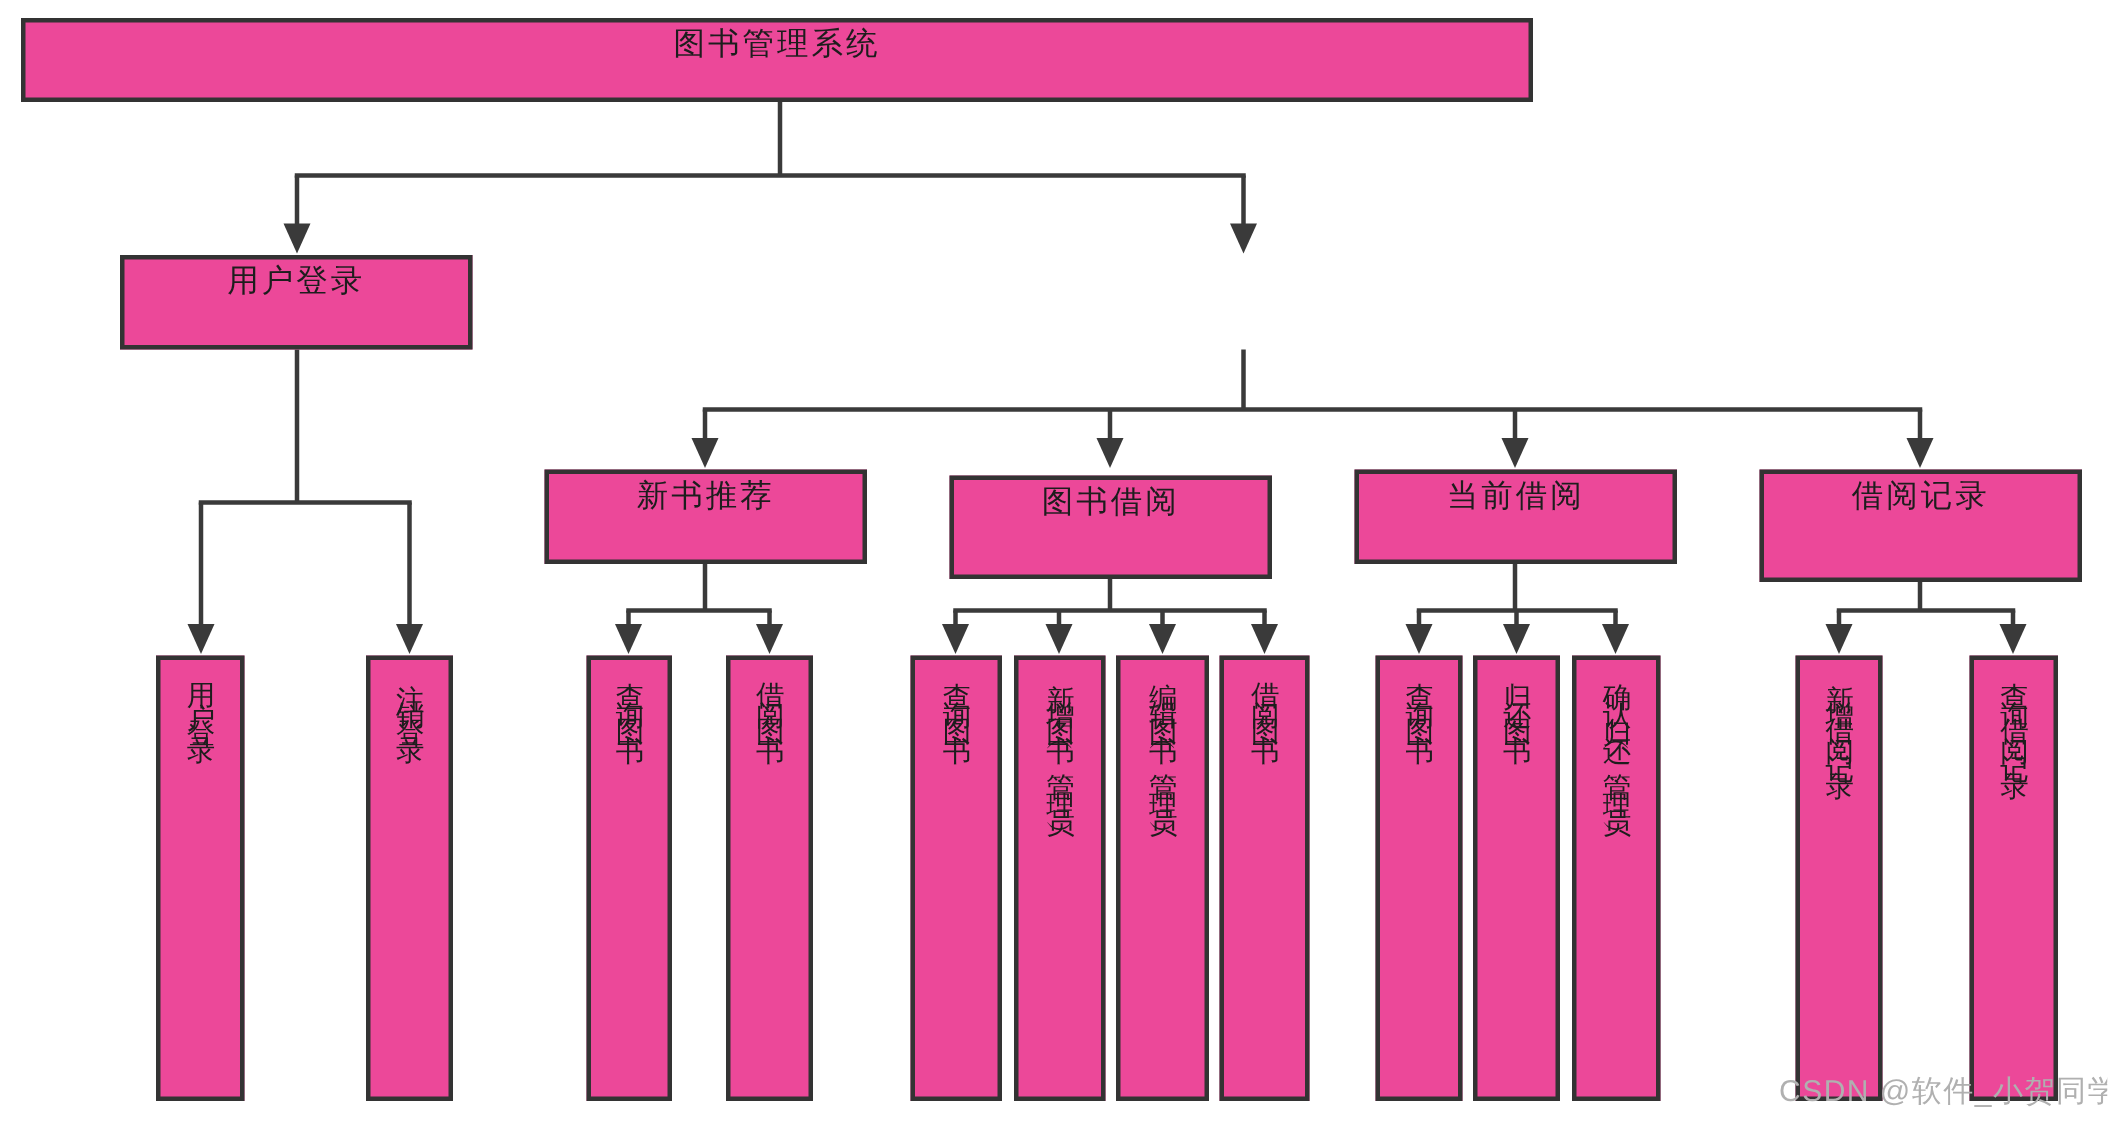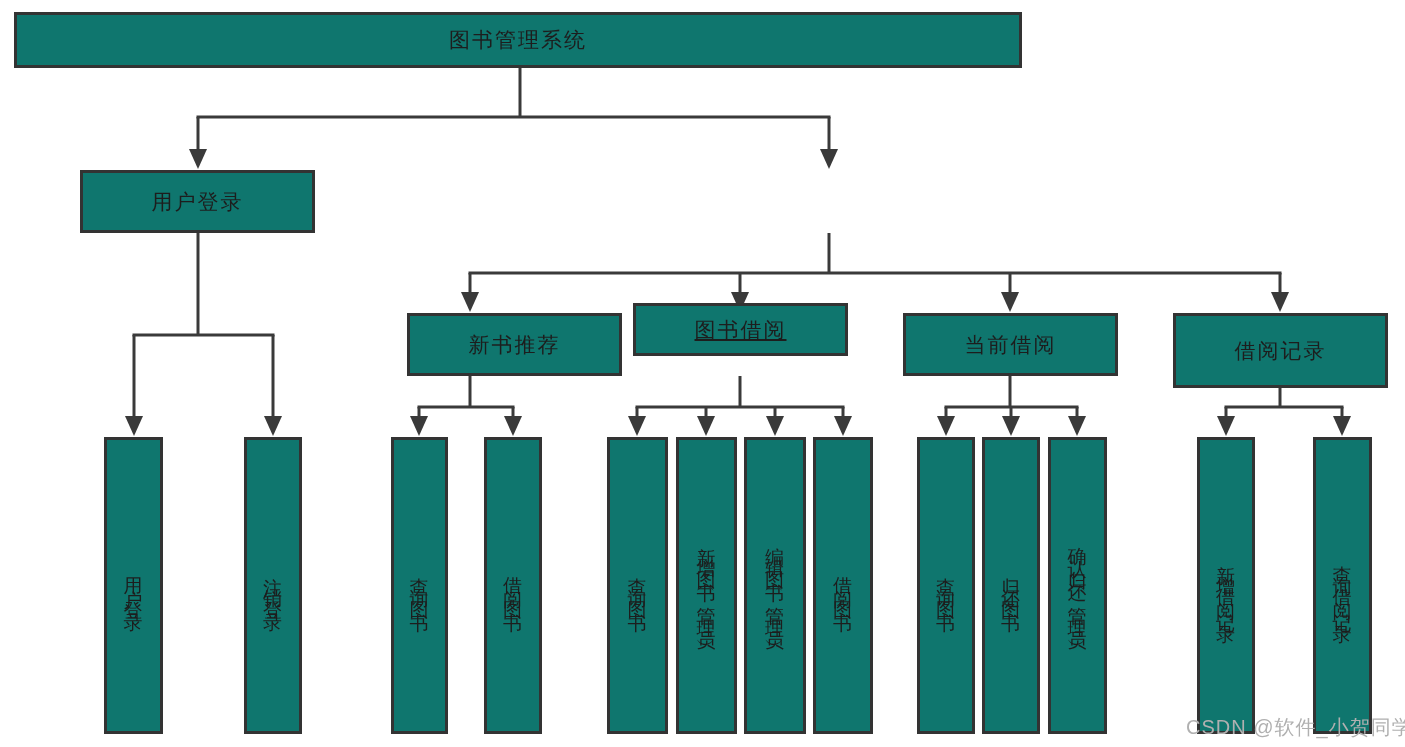--- a/index.html
+++ b/index.html
@@ -20,24 +20,23 @@
   }
   #connectors {
     position: absolute;
     left: 0;
     top: 0;
     z-index: 1;
   }
   .node {
     position: absolute;
     box-sizing: border-box;
-    background: #0f766e;
+    background: #ec4899;
     border: 3px solid var(--border, #333333);
     display: flex;
-    align-items: center;
     justify-content: center;
     z-index: 2;
   }
   .node .h-label {
     font-size: 21px;
     letter-spacing: 2px;
     color: var(--text, #1d1d1d);
     white-space: nowrap;
   }
   .leaf .v-label {
@@ -122,24 +121,24 @@
     </svg>
 
   <div class="node" style="left:14px; top:12px; width:1008px; height:56px;">
     <span class="h-label">图书管理系统</span>
   </div>
 
   <div class="node" style="left:80px; top:170px; width:235px; height:63px;">
     <span class="h-label">用户登录</span>
   </div>
 
-  <div class="node" style="left:363px; top:313px; width:215px; height:63px;margin-left:44px;">
+  <div class="node" style="left:363px; top:313px; width:215px; height:63px;">
     <span class="h-label">新书推荐</span>
   </div>
-  <div class="node" style="left:633px; top:303px; width:215px; height:53px;text-decoration:underline;">
+  <div class="node" style="left:633px; top:317px; width:215px; height:69px;">
     <span class="h-label">图书借阅</span>
   </div>
   <div class="node" style="left:903px; top:313px; width:215px; height:63px;">
     <span class="h-label">当前借阅</span>
   </div>
   <div class="node" style="left:1173px; top:313px; width:215px; height:75px;">
     <span class="h-label">借阅记录</span>
   </div>
 
   <div class="node leaf" style="left:104px; top:437px; width:59px; height:297px;">

